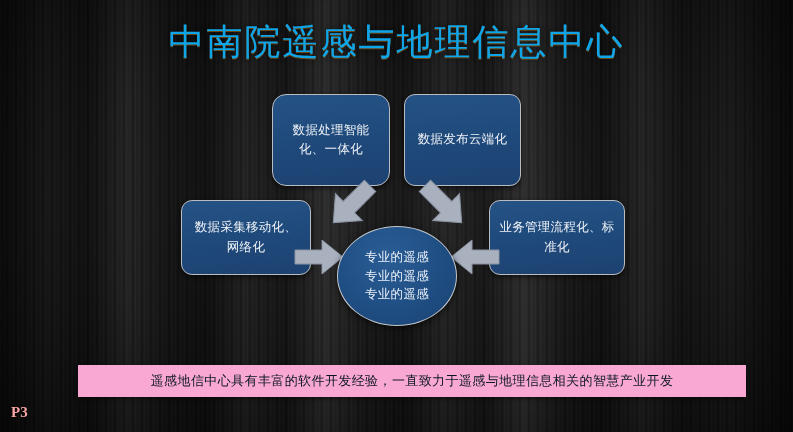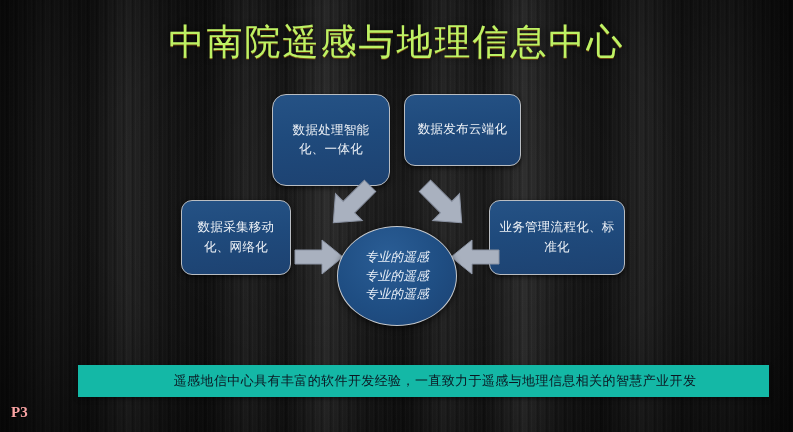--- a/index.html
+++ b/index.html
@@ -47,21 +47,21 @@
   
   .title {
     position: absolute;
     left: 0;
     top: 18px;
     width: 793px;
     text-align: center;
     font-family: "Liberation Serif", "DejaVu Serif", serif;
     font-size: 36px;
     letter-spacing: 2px;
-    color: #bef264;
+    color: #0ea5e9;
     text-shadow: 0 1px 0 #6b4412, 0 0 6px rgba(0,0,0,0.7);
     white-space: nowrap;
   }
 
   
   .box {
     position: absolute;
     background: linear-gradient(175deg, #255285 0%, #1f4a7c 45%, #1d4271 100%);
     border: 1.5px solid #b9bdc2;
     border-radius: 11px;
@@ -71,22 +71,22 @@
     justify-content: center;
     text-align: center;
     color: #eef2f7;
     font-size: 12.5px;
     line-height: 1.55;
     letter-spacing: 0.3px;
     box-shadow: 0 2px 5px rgba(0,0,0,0.6);
     padding: 4px 7px;
   }
   #box-tl { left: 272px; top: 94px;  width: 118px; height: 92px; border-radius: 14px; }
-  #box-tr { left: 404px; top: 94px;  width: 117px; height: 72px; }
-  #box-l  { left: 181px; top: 200px; width: 110px; height: 75px; }
+  #box-tr { left: 404px; top: 94px;  width: 117px; height: 92px; }
+  #box-l  { left: 181px; top: 200px; width: 130px; height: 75px; }
   #box-r  { left: 489px; top: 200px; width: 136px; height: 75px; }
 
   
   .circle {
     position: absolute;
     left: 337px;
     top: 226px;
     width: 120px;
     height: 100px;
     border-radius: 50%;
@@ -96,46 +96,44 @@
     display: flex;
     align-items: center;
     justify-content: center;
     text-align: center;
     color: #eaf0f8;
     font-size: 12.5px;
     line-height: 1.5;
     letter-spacing: 0.3px;
     z-index: 4;
     box-shadow: 0 2px 6px rgba(0,0,0,0.6);
-    font-style: italic;
   }
 
   
   .arrow { position: absolute; z-index: 2; }
   #arrow-tl { left: 322px; top: 176px; }
   #arrow-tr { left: 415px; top: 176px; }
   #arrow-l  { left: 293px; top: 237px; }
   #arrow-r  { left: 449px; top: 237px; }
 
   
   .banner {
     position: absolute;
     left: 78px;
     top: 365px;
     width: 668px;
     height: 32px;
-    background: #14b8a6;
+    background: #f9a8d4;
     display: flex;
     align-items: center;
     justify-content: center;
     color: #0b1722;
     font-size: 13px;
     letter-spacing: 0.4px;
     box-shadow: 0 2px 4px rgba(0,0,0,0.5);
-    padding-left: 23px;
   }
 
   
   .page-num {
     position: absolute;
     left: 11px;
     top: 404px;
     font-family: "Liberation Serif", "DejaVu Serif", serif;
     font-size: 15px;
     font-weight: bold;

